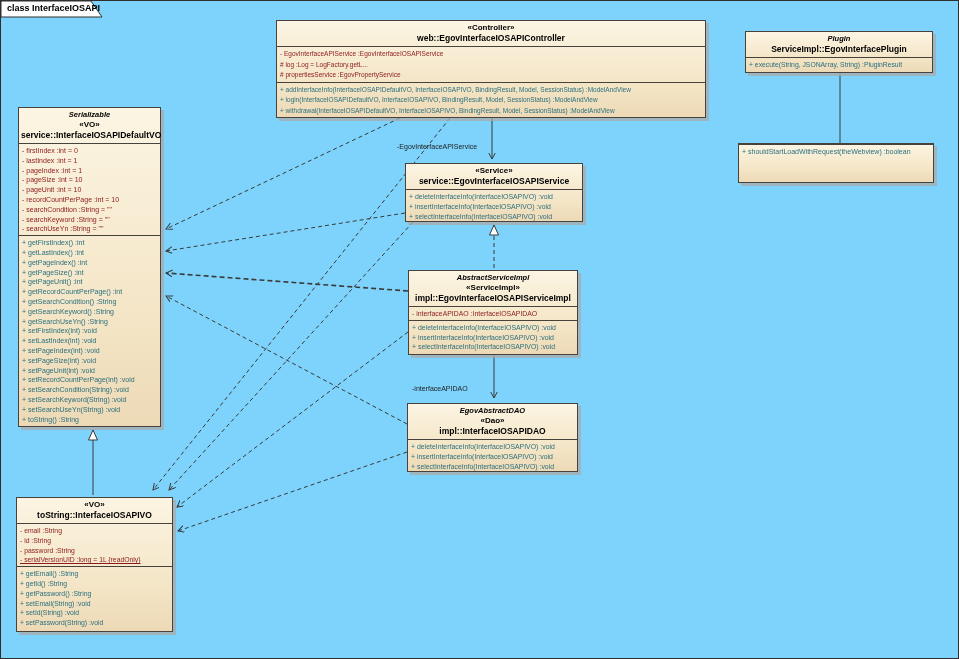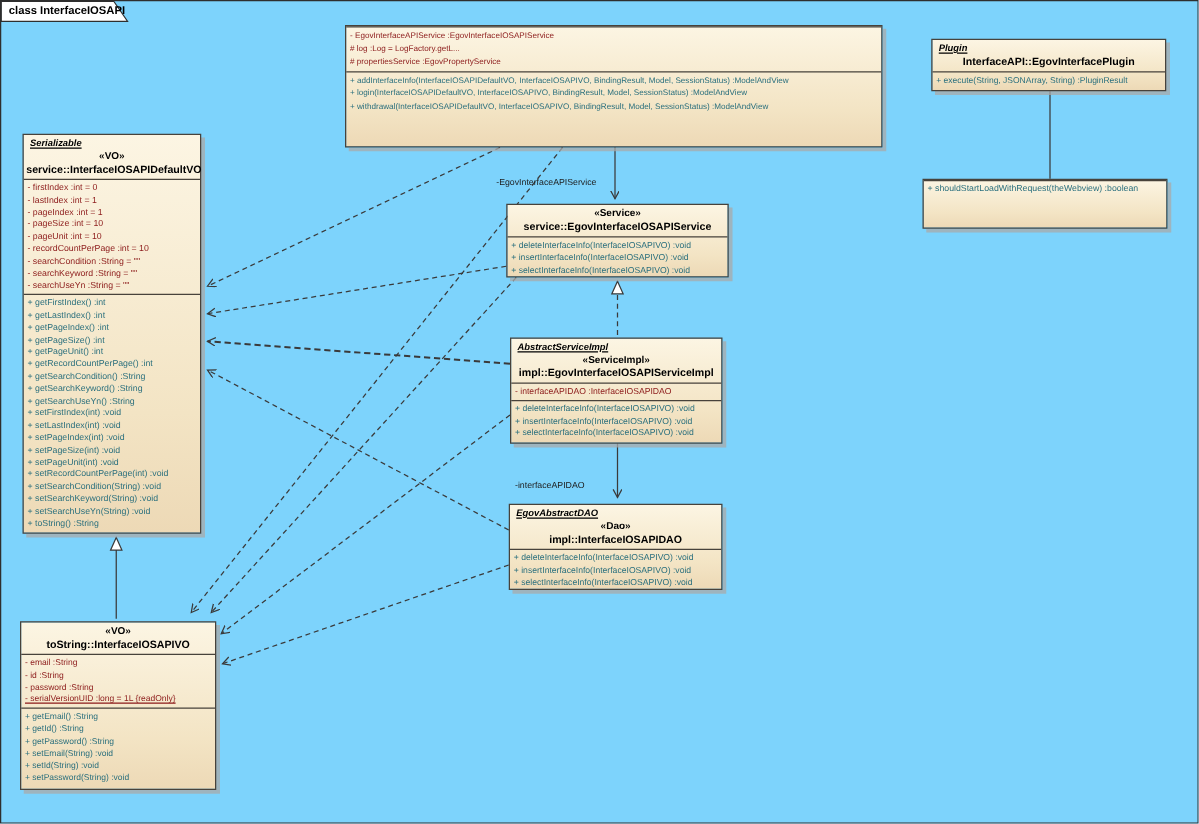--- a/index.html
+++ b/index.html
@@ -3,22 +3,22 @@
 <meta charset="utf-8">
 <style>
   html,body{margin:0;padding:0;background:#ffffff;}
   #canvas{position:relative;width:959px;height:659px;background:#7dd3fc;overflow:hidden;
           font-family:"Liberation Sans",sans-serif;}
   #wires{position:absolute;left:0;top:0;z-index:0;}
   .box{position:absolute;z-index:1;box-sizing:border-box;display:flex;flex-direction:column;
        background:linear-gradient(180deg,#FCF5E3 0%,#F3E4C4 70%,#EDD9B6 100%);
        border:1px solid #47423b;box-shadow:3px 3px 0 rgba(170,170,170,.75);}
   .head{padding:2px 2px 2px;text-align:center;}
-  .anno{text-align:left;font-style:italic;font-weight:bold;font-size:7.5px;line-height:10px;
-        padding:0 3px;color:#000;text-decoration:underline;}
+  .anno{text-align:center;font-style:italic;font-weight:bold;font-size:7.5px;line-height:10px;
+        padding:0 3px;color:#000;}
   .stereo{font-weight:bold;font-size:8px;line-height:10px;color:#000;}
   .cname{font-weight:bold;font-size:8.5px;line-height:11px;color:#000;}
   .comp{border-top:1px solid #47423b;padding:2px 3px 1px;overflow:hidden;}
   .comp.last{flex:1;}
   .member{font-size:7px;line-height:9.8px;white-space:nowrap;}
   .attrs .member{color:#8c1a1a;}
   .ops .member{color:#2a6f7d;}
   .member.u{text-decoration:underline;}
   .lbl{position:absolute;z-index:2;font-size:7px;color:#1d1d1d;white-space:nowrap;}
   .tab-label{position:absolute;z-index:2;left:7px;top:3px;font-size:9px;font-weight:bold;color:#000;}
@@ -77,20 +77,24 @@
     <line class="dashed" x1="408" y1="332" x2="177" y2="507" marker-end="url(#open)"></line>
     <line class="dashed" x1="407" y1="452" x2="178" y2="531" marker-end="url(#open)"></line>
   </svg>
 
   <div class="tab-label">class InterfaceIOSAPI</div>
 
   <div class="lbl" style="left:397px;top:143px;">-EgovInterfaceAPIService</div>
   <div class="lbl" style="left:412px;top:385px;">-interfaceAPIDAO</div>
 
   <div class="box pos-controller">
+    <div class="head">
+      <div class="stereo">«Controller»</div>
+      <div class="cname">web::EgovInterfaceIOSAPIController</div>
+    </div>
     <div class="comp attrs">
         <div class="member">- EgovInterfaceAPIService :EgovInterfaceIOSAPIService</div>
         <div class="member"># log :Log = LogFactory.getL...</div>
         <div class="member"># propertiesService :EgovPropertyService</div>
       </div>
     <div class="comp ops last">
         <div class="member">+ addInterfaceInfo(InterfaceIOSAPIDefaultVO, InterfaceIOSAPIVO, BindingResult, Model, SessionStatus) :ModelAndView</div>
         <div class="member">+ login(InterfaceIOSAPIDefaultVO, InterfaceIOSAPIVO, BindingResult, Model, SessionStatus) :ModelAndView</div>
         <div class="member">+ withdrawal(InterfaceIOSAPIDefaultVO, InterfaceIOSAPIVO, BindingResult, Model, SessionStatus) :ModelAndView</div>
       </div>
@@ -173,21 +177,21 @@
     <div class="comp ops last">
         <div class="member">+ deleteInterfaceInfo(InterfaceIOSAPIVO) :void</div>
         <div class="member">+ insertInterfaceInfo(InterfaceIOSAPIVO) :void</div>
         <div class="member">+ selectInterfaceInfo(InterfaceIOSAPIVO) :void</div>
       </div>
   </div>
 
   <div class="box pos-plugin">
     <div class="head">
       <div class="anno">Plugin</div>
-      <div class="cname">InterfaceAPI::EgovInterfacePlugin</div>
+      <div class="cname">ServiceImpl::EgovInterfacePlugin</div>
     </div>
     <div class="comp ops last">
         <div class="member">+ execute(String, JSONArray, String) :PluginResult</div>
       </div>
   </div>
 
   <div class="box pos-app-delegate">
     <div class="comp ops last">
         <div class="member">+ shouldStartLoadWithRequest(theWebview) :boolean</div>
       </div>

